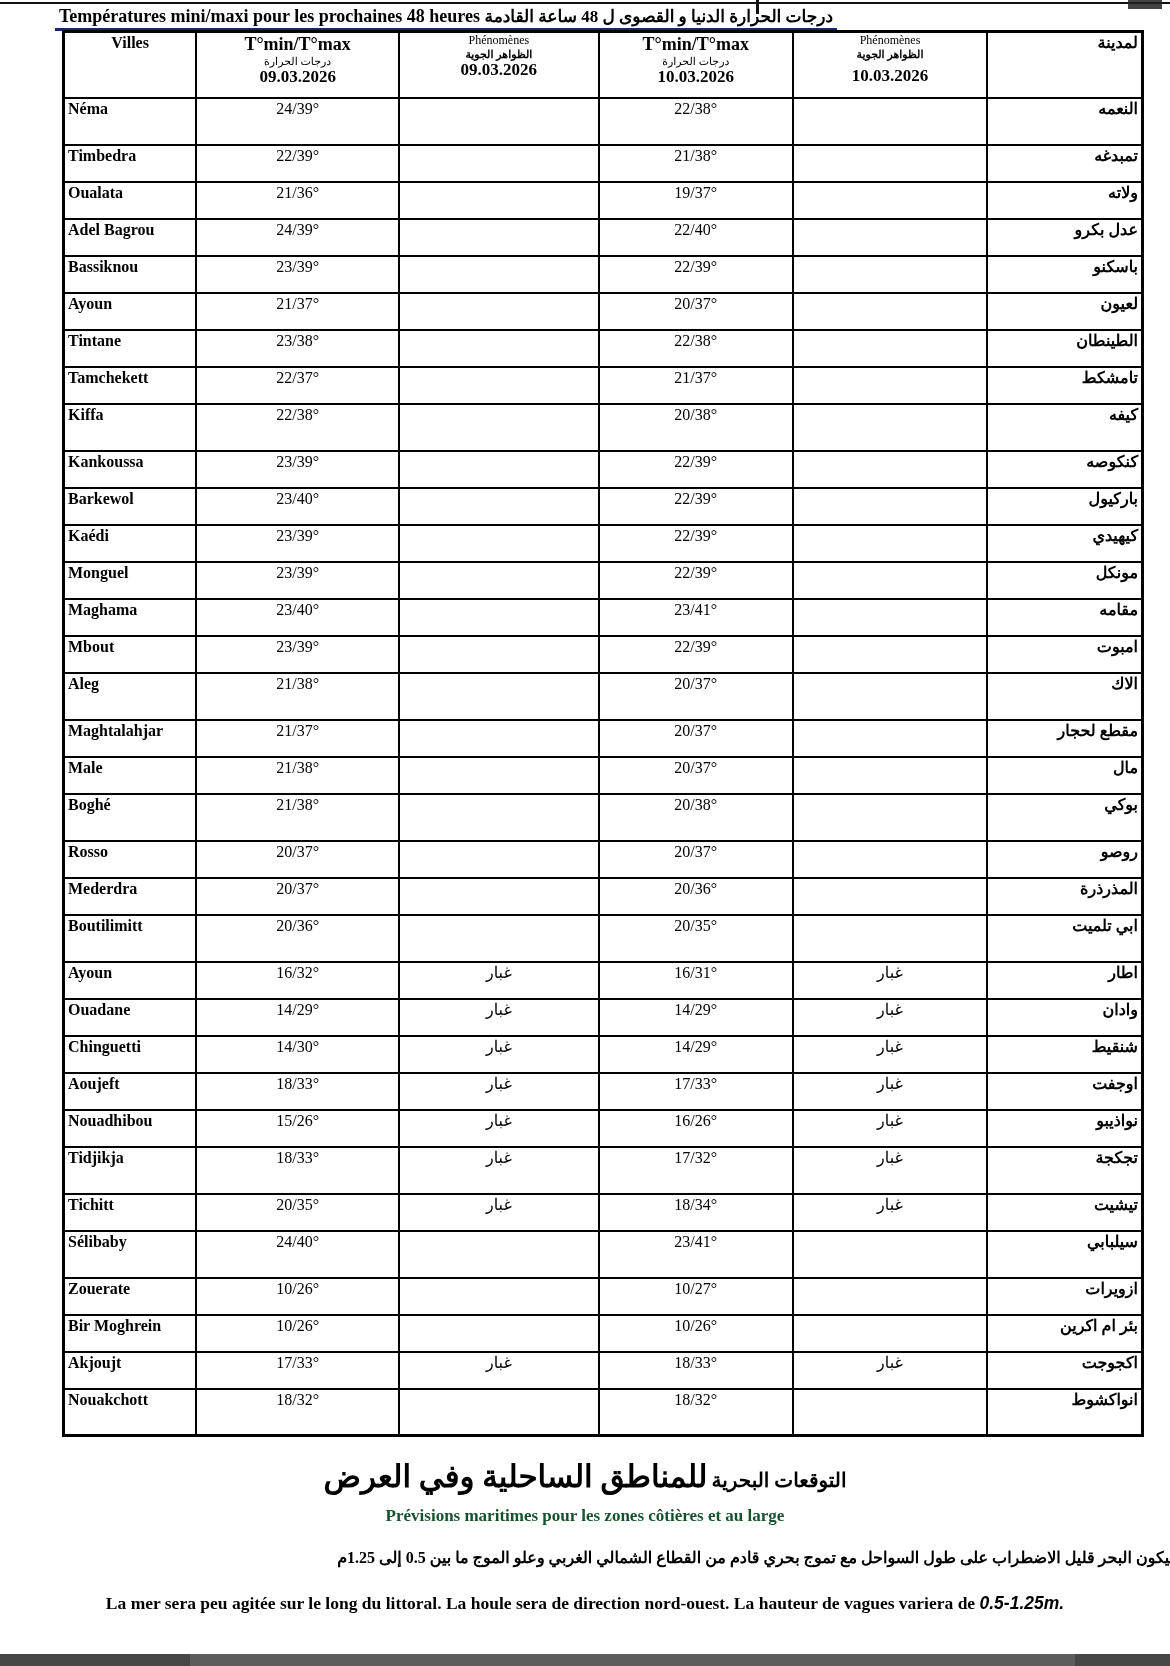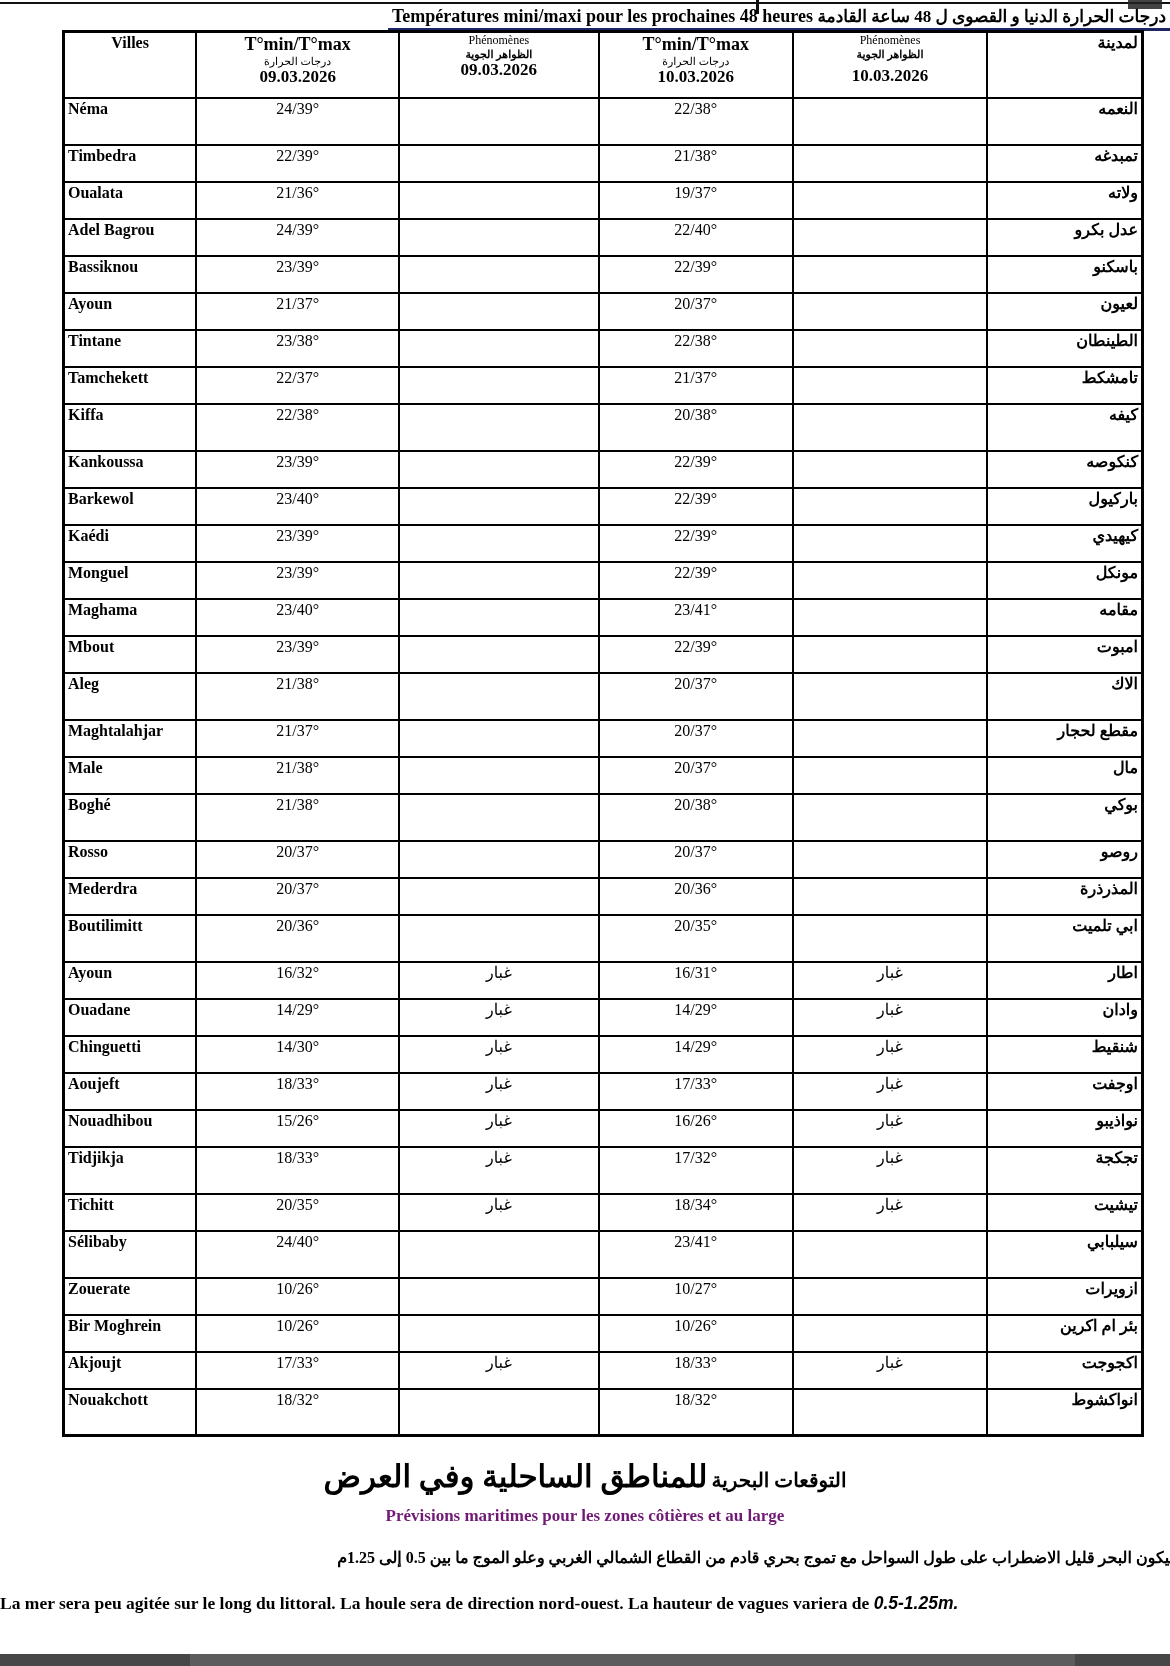--- a/index.html
+++ b/index.html
@@ -9,21 +9,21 @@
     background:#ffffff; color:#000;
     font-family:"Liberation Serif", serif;
     overflow:hidden;
   }
   
   .topline { position:absolute; top:2px; left:0; width:1170px; height:2px; background:#111; }
   .toptick { position:absolute; top:0; left:756px; width:3px; height:14px; background:#111; }
   .toptick2 { position:absolute; top:0; left:1128px; width:34px; height:9px; background:#222; opacity:.85; }
 
   
-  .title-wrap { position:absolute; top:6px; left:0; width:1170px; text-align:right; }
+  .title-wrap { position:absolute; top:6px; left:0; width:1170px; text-align:left; }
   .title-inner {
     display:inline-block; margin-left:55px;
     border-bottom:3px solid #1c2566; padding:0 4px 1px 4px;
     font-size:18px; font-weight:bold; white-space:nowrap;
   }
   .title-ar { font-size:17px; }
 
   
   table.wx {
     position:absolute; top:30px; left:62px; width:1082px;
@@ -60,28 +60,28 @@
 
   
   .marine-head {
     position:absolute; top:1458px; left:0; width:1170px; text-align:center;
     color:#000000; font-weight:bold; direction:rtl; white-space:nowrap;
   }
   .marine-head .big { font-size:31px; }
   .marine-head .small { font-size:20px; }
   .marine-fr {
     position:absolute; top:1506px; left:0; width:1170px; text-align:center;
-    color:#701a75; font-weight:bold; font-size:17px;
+    color:#14532d; font-weight:bold; font-size:17px;
   }
   .sea-ar {
     position:absolute; top:1548px; left:13px; width:1170px; text-align:right;
     direction:rtl; font-weight:bold; font-size:16px;
   }
   .sea-fr {
-    position:absolute; top:1593px; left:0; width:1170px; text-align:left;
+    position:absolute; top:1593px; left:0; width:1170px; text-align:center;
     font-weight:bold; font-size:17.5px;
   }
   .sea-fr .val { font-family:"Liberation Sans", sans-serif; font-style:italic; font-weight:bold; }
 
   .bottom-bar { position:absolute; bottom:0; left:0; width:1170px; height:12px; background:#474747; }
   .bottom-bar .seg { position:absolute; top:0; left:190px; width:885px; height:12px; background:#5c5c5c; }
 </style>
 </head>
 <body>
 

